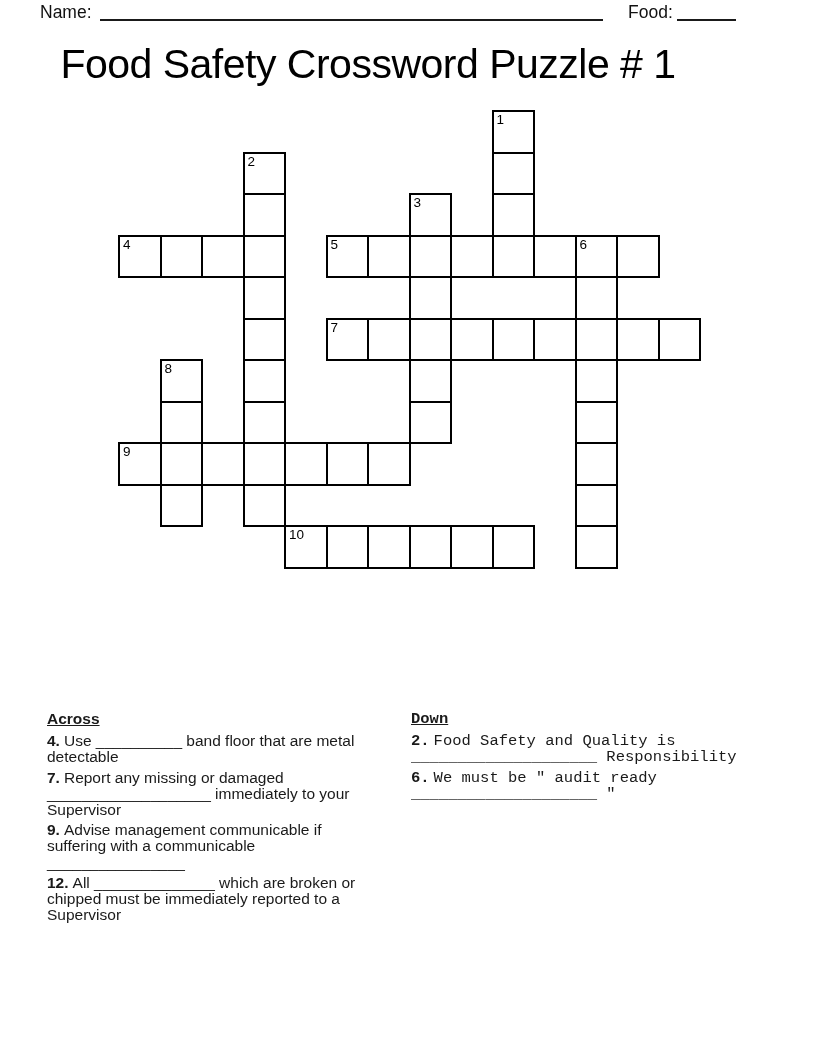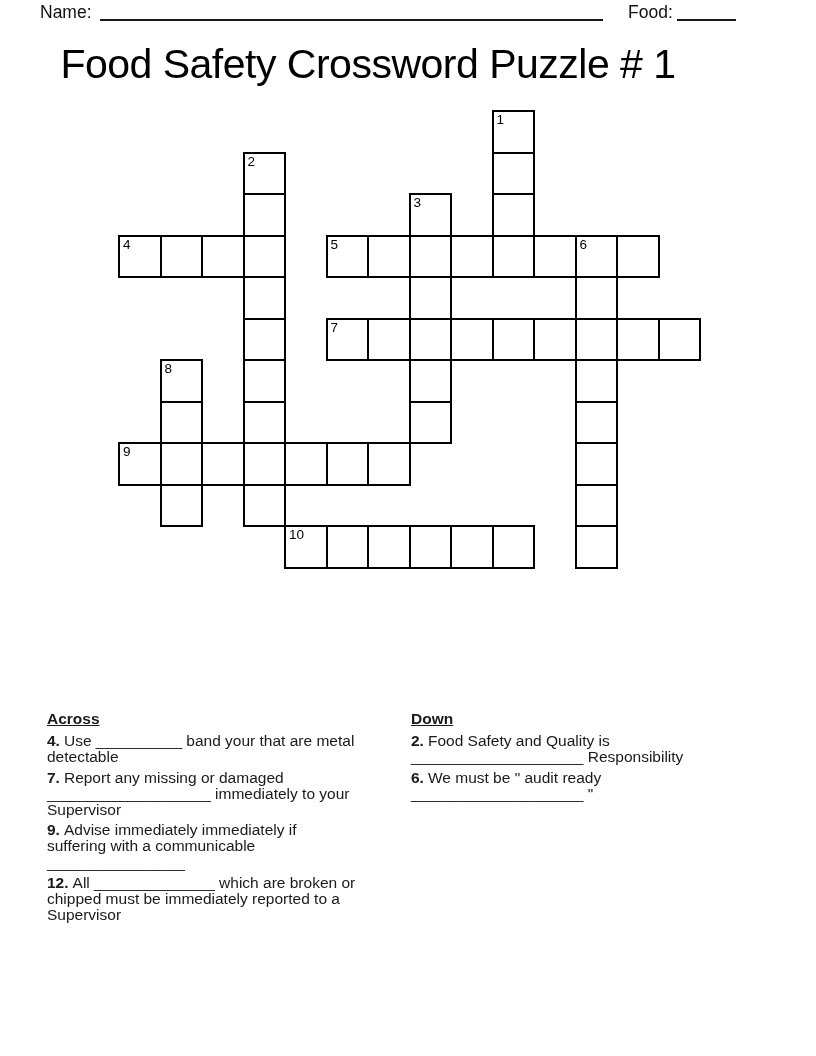--- a/index.html
+++ b/index.html
@@ -53,21 +53,21 @@
     font-size:13.5px;
     line-height:15px;
     color:#000;
   }
   .clues-col{
     position:absolute;
     top:701px;
     margin-top:10px;
   }
   .across-col{left:47px;width:348px;}
-  .down-col{left:411px;width:352px;}
+  .down-col{left:411px;width:352px;font-family:Liberation Mono, monospace;}
   .clue-head{
     font-size:15.5px;
     font-weight:bold;
     text-decoration:underline;
     line-height:16.2px;
     margin-bottom:6px;
     color:#1a1a1a;
   }
   .clue{
     font-size:15.5px;
@@ -172,26 +172,26 @@
       <div class="cell" style="left: 249px; top: 415px;"></div>
       <div class="cell" style="left: 290.5px; top: 415px;"></div>
       <div class="cell" style="left: 332px; top: 415px;"></div>
       <div class="cell" style="left: 373.5px; top: 415px;"></div>
       <div class="cell" style="left: 456.5px; top: 415px;"></div>
     </div>
 
   <div class="clues-col across-col">
     <div class="clue-head">Across</div>
     <div>
-        <div class="clue"><span class="clue-num">4.</span><span class="clue-text">Use __________ band your that are metal
+        <div class="clue"><span class="clue-num">4.</span><span class="clue-text">Use __________ band floor that are metal
 detectable</span></div>
         <div class="clue"><span class="clue-num">7.</span><span class="clue-text">Report any missing or damaged
 ___________________ immediately to your
 Supervisor</span></div>
-        <div class="clue"><span class="clue-num">9.</span><span class="clue-text">Advise immediately immediately if
+        <div class="clue"><span class="clue-num">9.</span><span class="clue-text">Advise management communicable if
 suffering with a communicable
 ________________</span></div>
         <div class="clue"><span class="clue-num">12.</span><span class="clue-text">All ______________ which are broken or
 chipped must be immediately reported to a
 Supervisor</span></div>
       </div>
   </div>
 
   <div class="clues-col down-col">
     <div class="clue-head">Down</div>

